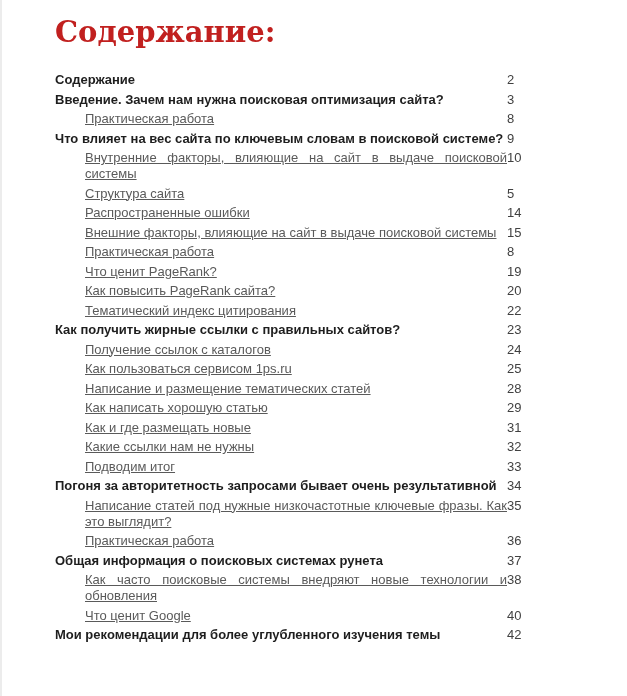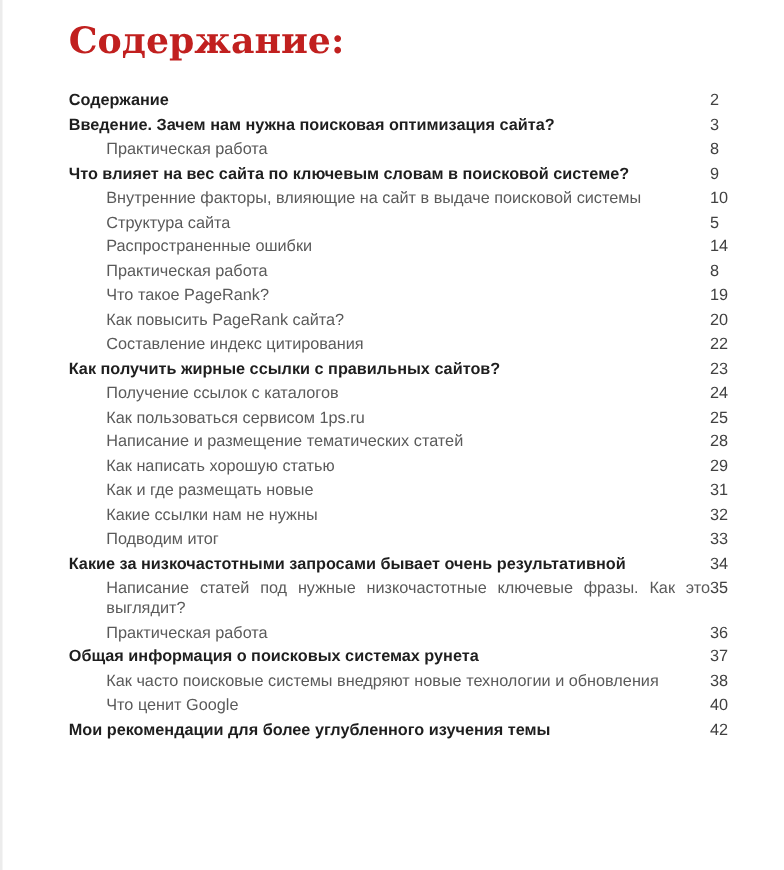--- a/index.html
+++ b/index.html
@@ -14,21 +14,21 @@
     position: relative;
     font-family: "Liberation Sans", sans-serif;
   }
   .edge-line {
     position: absolute;
     left: 0; top: 0; bottom: 0;
     width: 2px;
     background: #ececec;
   }
   .doc {
-    padding: 14px 35px 0 55px;
+    padding: 14px 96px 0 55px;
   }
   h1.page-title {
     font-family: "DejaVu Serif", serif;
     font-weight: bold;
     font-size: 29px;
     line-height: 36px;
     margin: 0 0 22px 0;
     color: var(--title_red, #c1201f);
   }
   .toc { }
@@ -52,20 +52,21 @@
     color: var(--page_number, #414141);
     text-align: left;
   }
   .row.l0 .t {
     font-weight: bold;
     color: var(--bold_text, #1e1e1e);
   }
   .row.l1 .t {
     padding-left: 30px;
     color: var(--regular_text, #5a5a5a);
+    text-decoration: underline;
   }
 </style>
 </head>
 <body>
 
 <div class="edge-line"></div>
 
 <div class="doc">
   <h1 class="page-title">Содержание:</h1>
 
@@ -92,33 +93,37 @@
   </div>
       <div class="row l1">
     <span class="t">Структура сайта</span>
     <span class="n">5</span>
   </div>
       <div class="row l1">
     <span class="t">Распространенные ошибки</span>
     <span class="n">14</span>
   </div>
       <div class="row l1">
+    <span class="t">Внешние факторы, влияющие на сайт в выдаче поисковой системы</span>
+    <span class="n">15</span>
+  </div>
+      <div class="row l1">
     <span class="t">Практическая работа</span>
     <span class="n">8</span>
   </div>
       <div class="row l1">
-    <span class="t">Что такое PageRank?</span>
+    <span class="t">Что ценит PageRank?</span>
     <span class="n">19</span>
   </div>
       <div class="row l1">
     <span class="t">Как повысить PageRank сайта?</span>
     <span class="n">20</span>
   </div>
       <div class="row l1">
-    <span class="t">Составление индекс цитирования</span>
+    <span class="t">Тематический индекс цитирования</span>
     <span class="n">22</span>
   </div>
       <div class="row l0">
     <span class="t">Как получить жирные ссылки с правильных сайтов?</span>
     <span class="n">23</span>
   </div>
       <div class="row l1">
     <span class="t">Получение ссылок с каталогов</span>
     <span class="n">24</span>
   </div>
@@ -140,21 +145,21 @@
   </div>
       <div class="row l1">
     <span class="t">Какие ссылки нам не нужны</span>
     <span class="n">32</span>
   </div>
       <div class="row l1">
     <span class="t">Подводим итог</span>
     <span class="n">33</span>
   </div>
       <div class="row l0">
-    <span class="t">Какие за низкочастотными запросами бывает очень результативной</span>
+    <span class="t">Погоня за авторитетность запросами бывает очень результативной</span>
     <span class="n">34</span>
   </div>
       <div class="row l1">
     <span class="t">Написание статей под нужные низкочастотные ключевые фразы. Как это выглядит?</span>
     <span class="n">35</span>
   </div>
       <div class="row l1">
     <span class="t">Практическая работа</span>
     <span class="n">36</span>
   </div>

